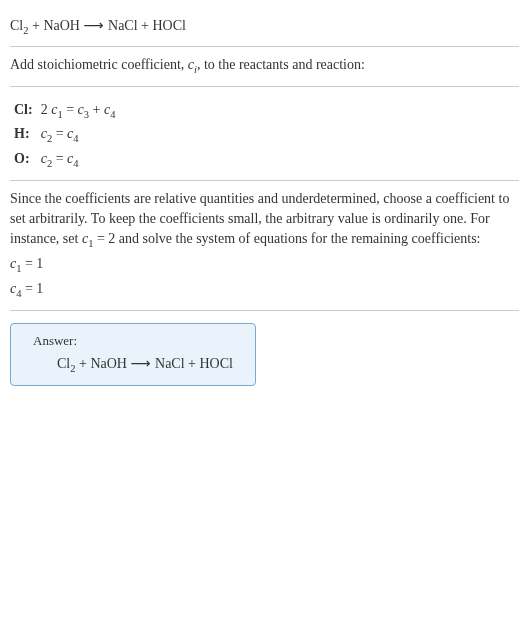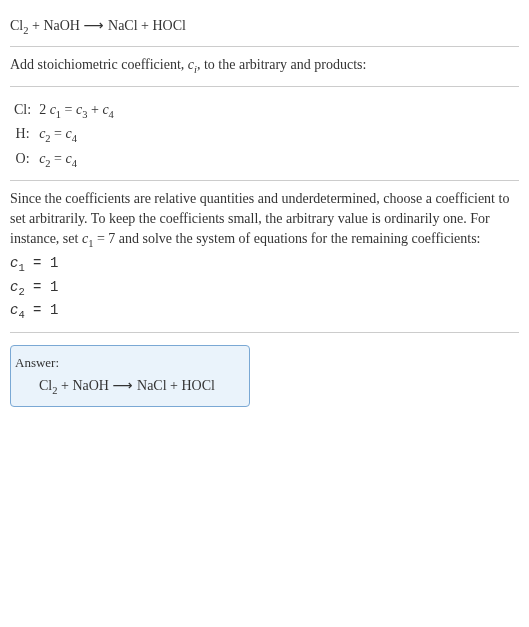--- a/index.html
+++ b/index.html
@@ -33,34 +33,34 @@
     }
     .eq-table {
       margin-top: 4px;
       border-collapse: collapse;
     }
     .eq-table td {
       padding: 1px 4px;
       vertical-align: baseline;
     }
     .eq-table td:first-child {
-      text-align: center;
+      text-align: left;
+      font-weight: bold;
     }
     .coeff-list {
       margin-top: 2px;
     }
     .coeff-list div {
       padding: 1px 0;
-      font-family: Liberation Mono, monospace;
     }
     .answer-box {
       border: 1px solid #7aa8d4;
       background: #eaf3fb;
       border-radius: 4px;
-      padding: 8px 4px;
+      padding: 8px 22px;
       display: inline-block;
       min-width: 240px;
       margin-top: 4px;
     }
     .answer-label {
       font-size: 13px;
       margin-bottom: 4px;
     }
     .answer-eq {
       padding-left: 24px;
@@ -75,21 +75,21 @@
 <div class="section">
   <div>
     <span>Cl</span><span class="sub">2</span><span> + NaOH </span><span class="arrow">⟶</span><span> NaCl + HOCl</span>
   </div>
 </div>
 
 <hr class="divider">
 
 <div class="section">
   <div>
-    <span>Add stoichiometric coefficient, </span><span class="italic">c</span><span class="sub italic">i</span><span>, to the arbitrary and products:</span>
+    <span>Add stoichiometric coefficient, </span><span class="italic">c</span><span class="sub italic">i</span><span>, to the reactants and reaction:</span>
   </div>
 </div>
 
 <hr class="divider">
 
 <div class="section">
   <table class="eq-table">
     <tbody>
         <tr>
           <td>Cl:</td>
@@ -104,25 +104,24 @@
           <td><span class="italic">c</span><span class="sub">2</span><span> = </span><span class="italic">c</span><span class="sub">4</span></td>
         </tr>
       </tbody>
   </table>
 </div>
 
 <hr class="divider">
 
 <div class="section">
   <div>
-    <span>Since the coefficients are relative quantities and underdetermined, choose a coefficient to set arbitrarily. To keep the coefficients small, the arbitrary value is ordinarily one. For instance, set </span><span class="italic">c</span><span class="sub">1</span><span> = 7 and solve the system of equations for the remaining coefficients:</span>
+    <span>Since the coefficients are relative quantities and underdetermined, choose a coefficient to set arbitrarily. To keep the coefficients small, the arbitrary value is ordinarily one. For instance, set </span><span class="italic">c</span><span class="sub">1</span><span> = 2 and solve the system of equations for the remaining coefficients:</span>
   </div>
   <div class="coeff-list">
       <div><span class="italic">c</span><span class="sub">1</span><span> = 1</span></div>
-      <div><span class="italic">c</span><span class="sub">2</span><span> = 1</span></div>
       <div><span class="italic">c</span><span class="sub">4</span><span> = 1</span></div>
     </div>
 </div>
 
 <hr class="divider">
 
 <div class="section">
   <div class="answer-box">
     <div class="answer-label">Answer:</div>
     <div class="answer-eq">

